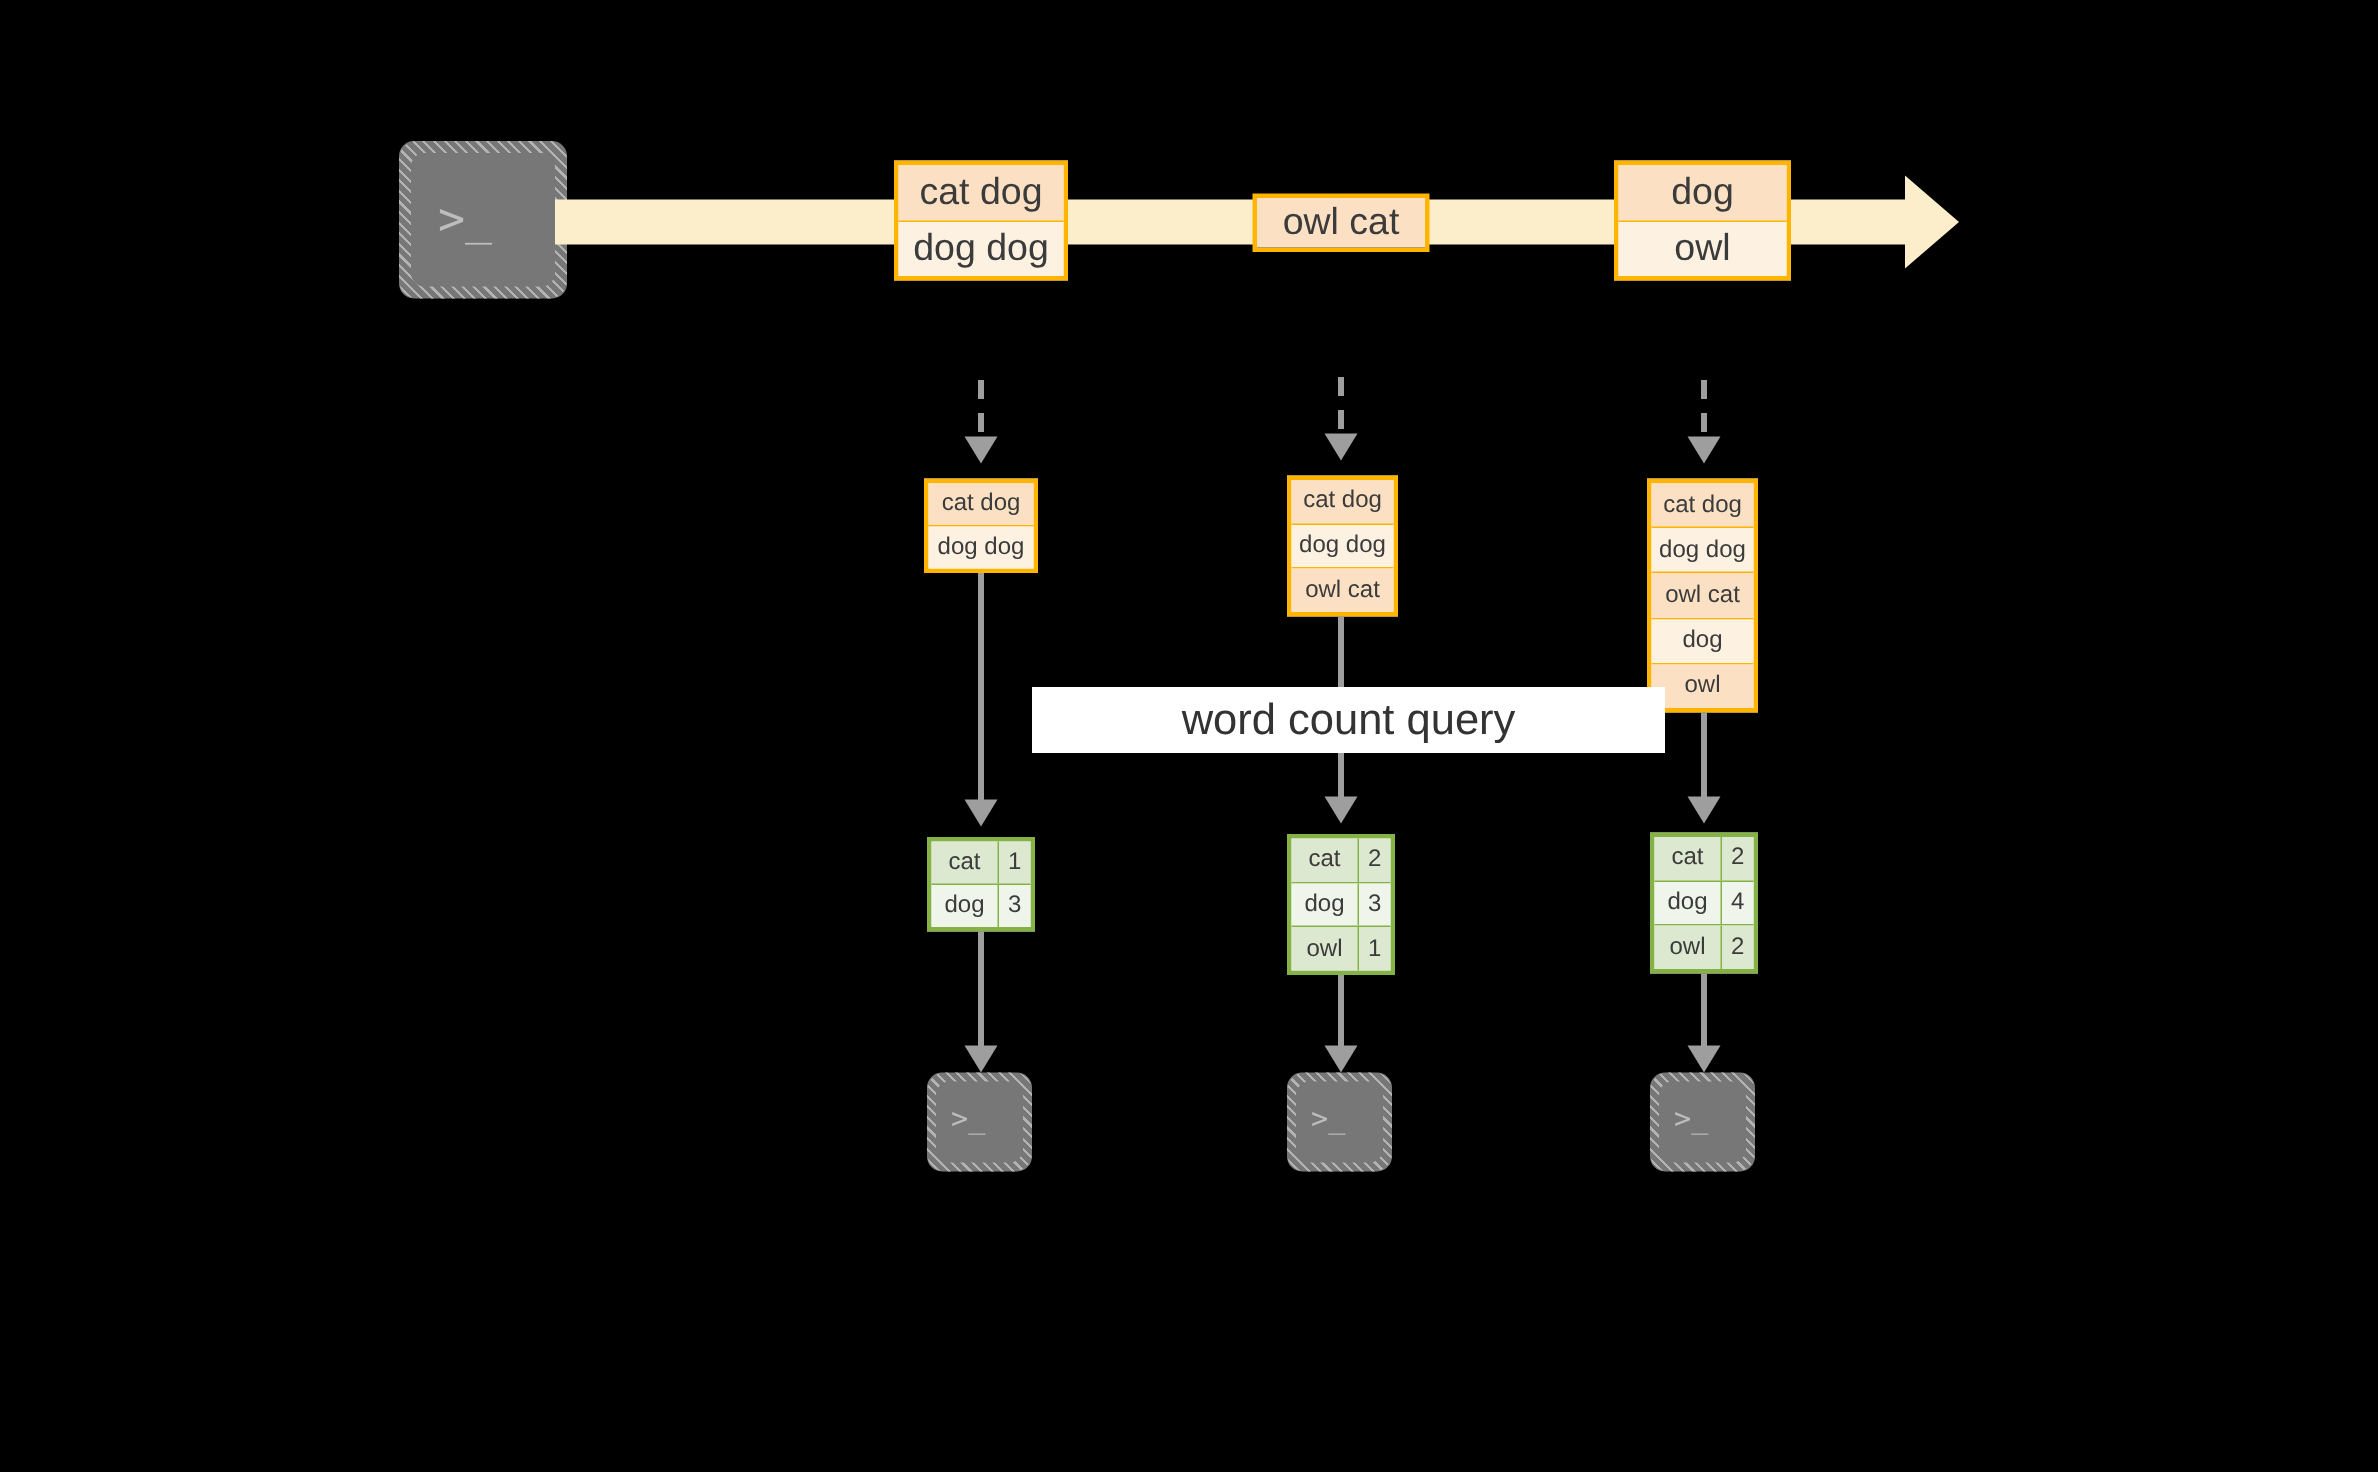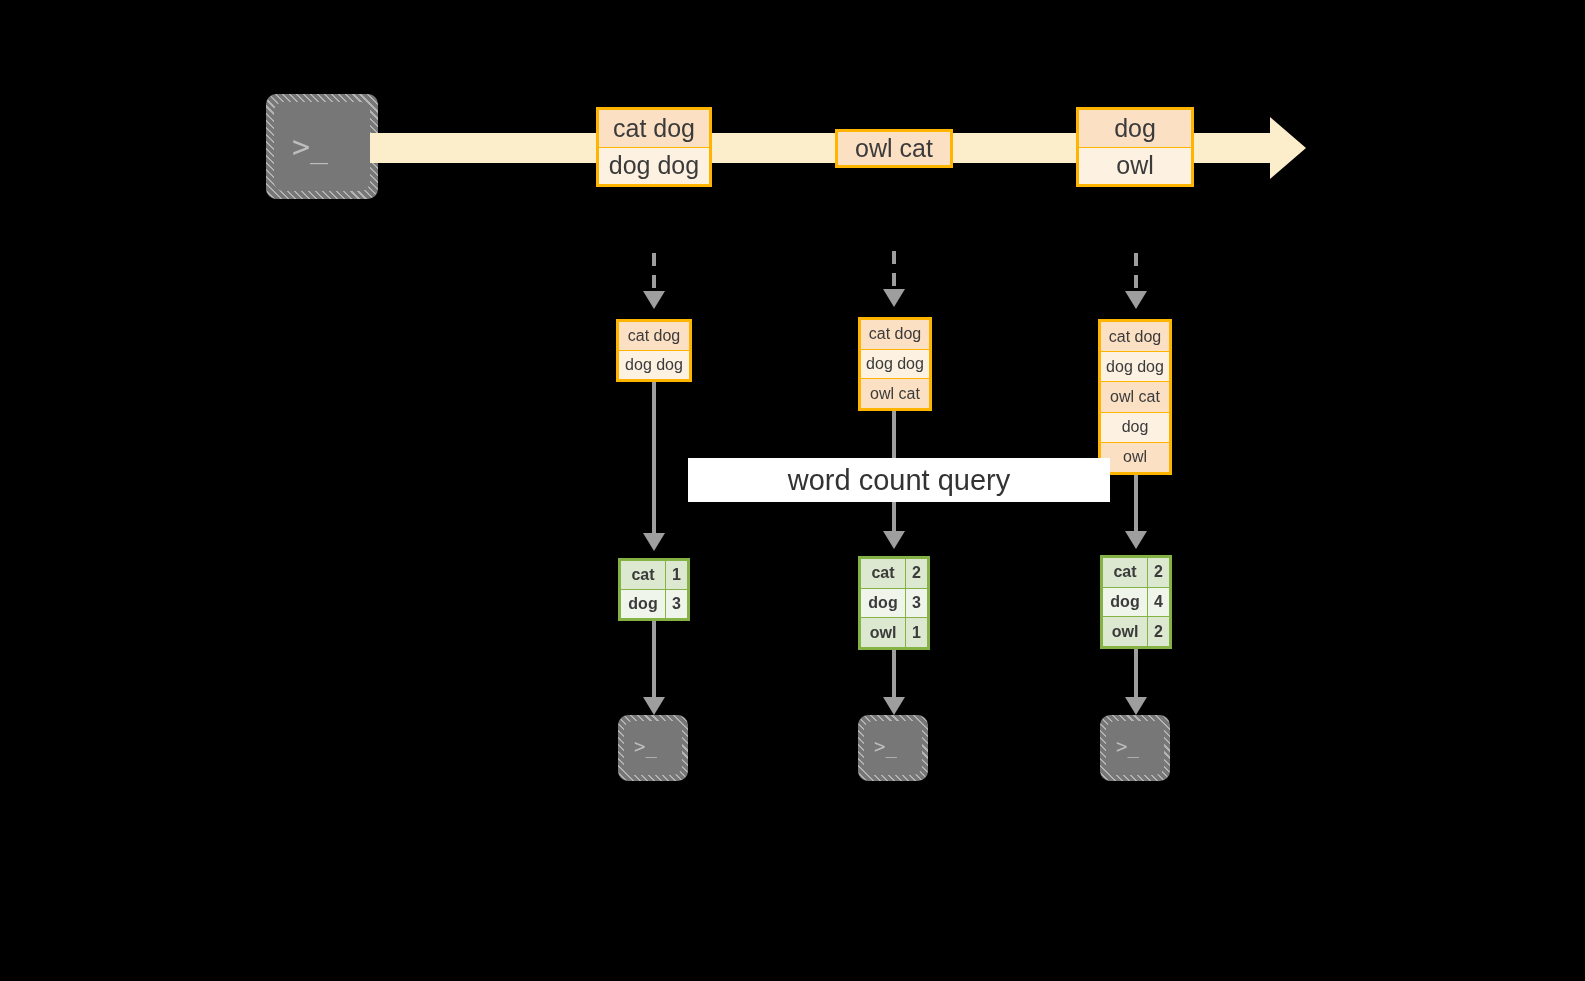--- a/index.html
+++ b/index.html
@@ -101,21 +101,20 @@
   }
   .gbox .grow:last-child { border-bottom: none; }
   .gbox .grow.dark { background: #dce8d0; }
   .gbox .k, .gbox .v {
     display: flex;
     align-items: center;
     justify-content: center;
     color: #3b3b3b;
     font-size: 16px;
     white-space: nowrap;
-    font-weight: bold;
   }
   .gbox .k { flex: 0 0 45px; border-right: 1.5px solid #85b244; }
   .gbox .v { flex: 1 1 auto; }
 
   
   .arrow-shaft {
     position: absolute;
     background: #9e9e9e;
     width: 4px;
   }

